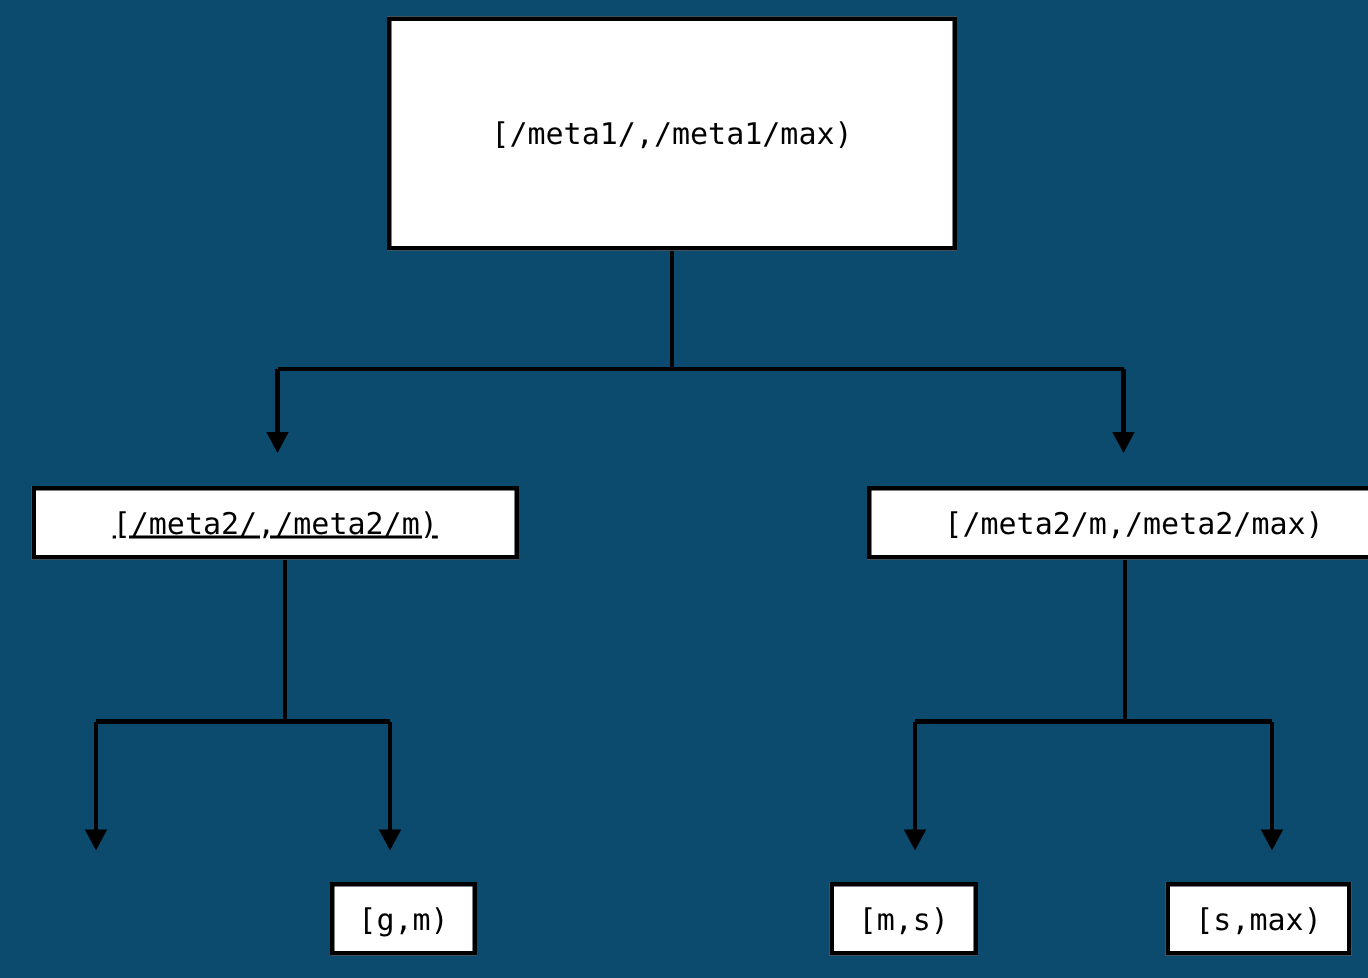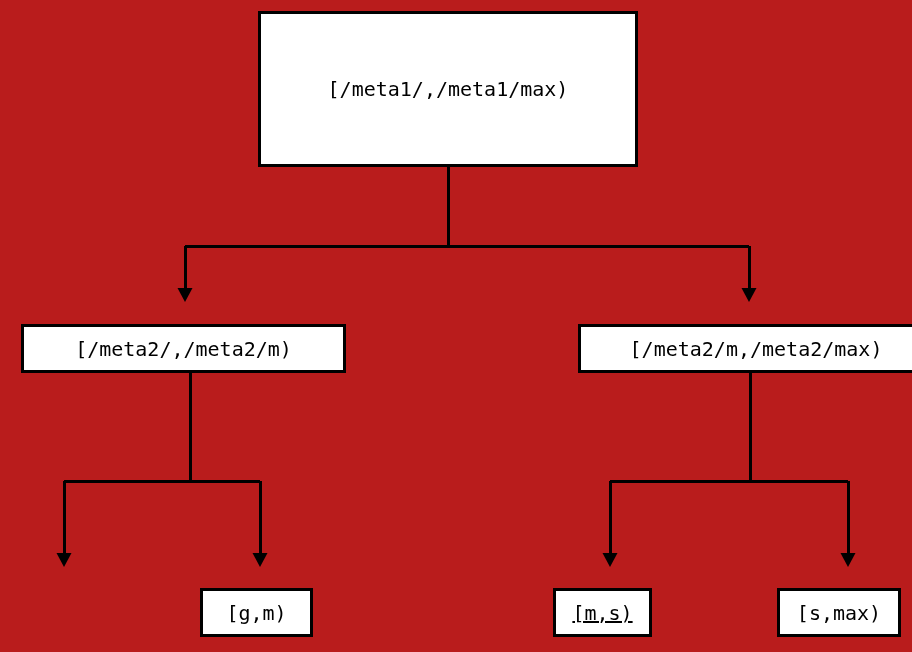--- a/index.html
+++ b/index.html
@@ -7,21 +7,21 @@
     padding: 0;
     background: #ffffff;
   }
   body {
     font-family: "DejaVu Sans Mono", "Liberation Mono", monospace;
   }
   #canvas {
     position: relative;
     width: 912px;
     height: 652px;
-    background: #b91c1c;
+    background: #0c4a6e;
     overflow: hidden;
   }
   #tree-svg {
     position: absolute;
     left: 0;
     top: 0;
     width: 912px;
     height: 652px;
   }
   .node {
@@ -43,34 +43,35 @@
     left: 258px;
     top: 11px;
     width: 380px;
     height: 156px;
   }
   .node-mid-left {
     left: 21px;
     top: 324px;
     width: 325px;
     height: 49px;
+    text-decoration: underline;
   }
   .node-mid-right {
     left: 578px;
     top: 324px;
     width: 356px;
     height: 49px;
   }
   .node-leaf {
     top: 588px;
     height: 49px;
   }
   .leaf-ag   { left: 9px;   width: 98px;  }
-  .leaf-gm   { left: 200px; width: 113px;  }
-  .leaf-ms   { left: 553px; width: 99px; text-decoration: underline;  }
+  .leaf-gm   { left: 220px; width: 98px;  }
+  .leaf-ms   { left: 553px; width: 99px;  }
   .leaf-smax { left: 777px; width: 124px; }
 </style>
 </head>
 <body>
 
 <div id="canvas">
 
   <svg id="tree-svg" viewBox="0 0 912 652" xmlns="http://www.w3.org/2000/svg">
     <g stroke="#000000" stroke-width="3" fill="none" shape-rendering="crispEdges">
 

